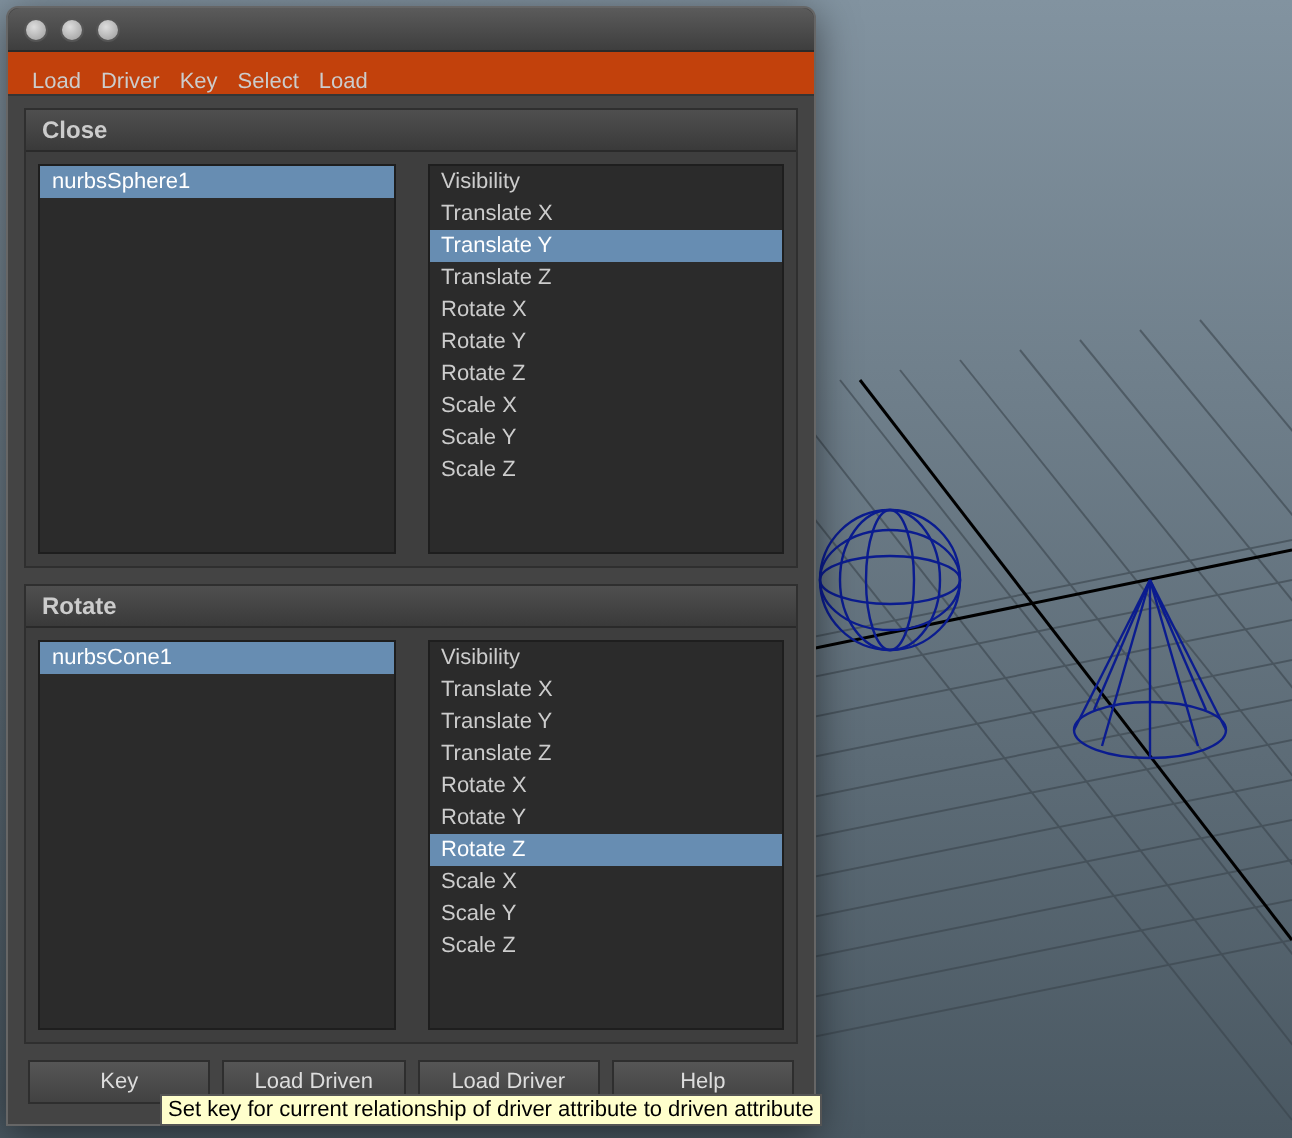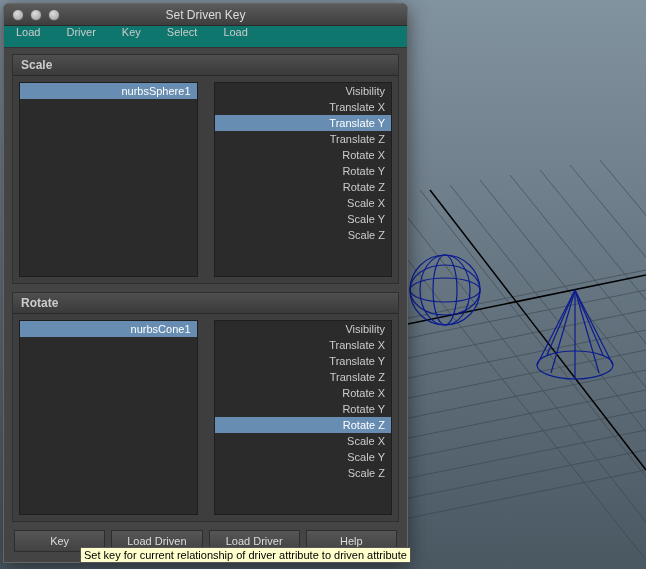--- a/index.html
+++ b/index.html
@@ -53,24 +53,24 @@
   .title {
     position: absolute;
     left: 0; right: 0;
     text-align: center;
     color: #ddd;
     font-size: 12px;
     pointer-events: none;
   }
   .menubar {
     height: 22px;
-    background: #0f766e;
-    display: flex;
-    align-items: flex-start;
-    gap: 26px;
+    background: #c2410c;
+    display: flex;
+    align-items: flex-end;
+    gap: 10px;
     padding: 0 12px;
     color: #ccc;
     border-bottom: 1px solid #353535;
   }
   .menubar span { cursor: default; }
   .content {
     flex: 1;
     padding: 6px 8px 8px 8px;
     display: flex;
     flex-direction: column;
@@ -88,21 +88,20 @@
     font-weight: bold;
     padding: 3px 8px;
     border-bottom: 1px solid #2a2a2a;
     font-size: 12px;
   }
   .section-body {
     flex: 1;
     display: flex;
     gap: 12px;
     padding: 6px;
-    text-align: right;
   }
   .listcol {
     flex: 1;
     background: #2b2b2b;
     border: 1px solid #1e1e1e;
     min-height: 175px;
     overflow: hidden;
   }
   .listcol + .listcol { margin-left: 4px; }
   .listitem {
@@ -206,35 +205,34 @@
   </g>
 </svg>
 
 <div class="window">
   <div class="titlebar">
     <div class="traffic">
       <div class="tl"></div>
       <div class="tl"></div>
       <div class="tl"></div>
     </div>
-    <div class="title">Set Driven Key</div>
   </div>
 
   <div class="menubar">
     <span>Load</span>
     <span>Driver</span>
     <span>Key</span>
     <span>Select</span>
     <span>Load</span>
   </div>
 
   <div class="content">
 
     <div class="section" style="flex:1">
-      <div class="section-header">Scale</div>
+      <div class="section-header">Close</div>
       <div class="section-body">
         <div class="listcol" id="driver-objects">
             <div class="listitem sel">nurbsSphere1</div>
           </div>
         <div class="listcol" id="driver-attrs">
             <div class="listitem">Visibility</div>
             <div class="listitem">Translate X</div>
             <div class="listitem sel">Translate Y</div>
             <div class="listitem">Translate Z</div>
             <div class="listitem">Rotate X</div>

